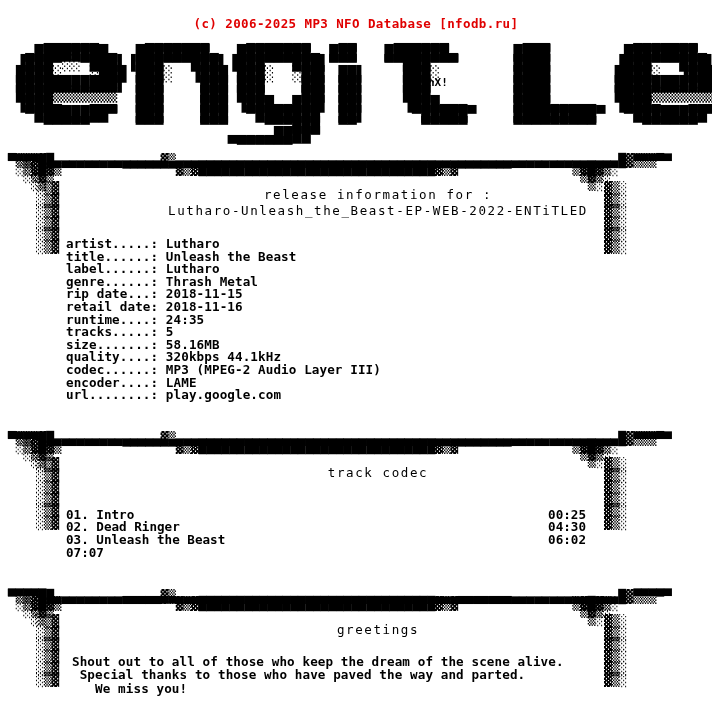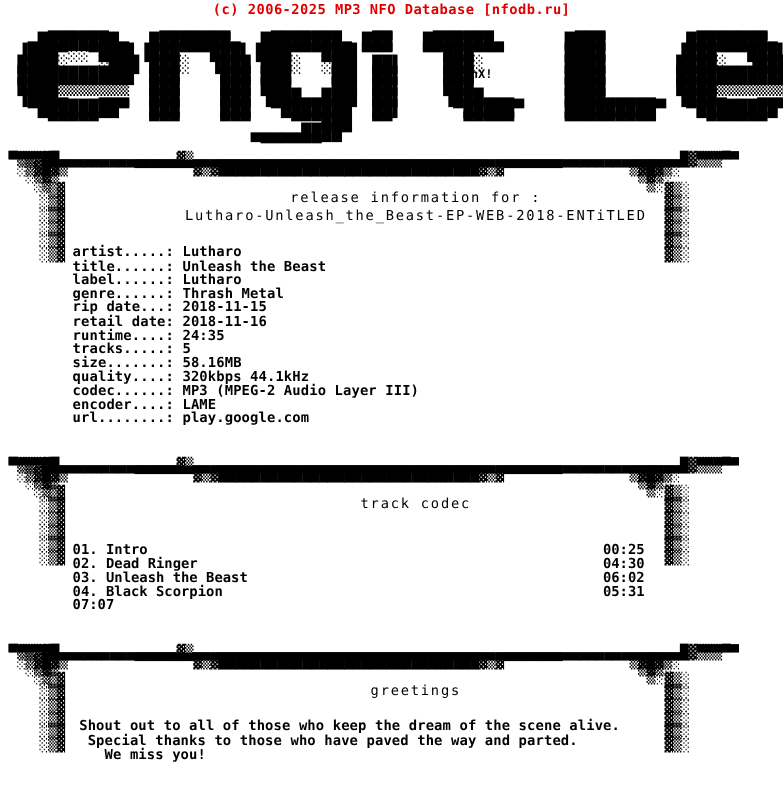--- a/index.html
+++ b/index.html
@@ -18,21 +18,21 @@
 
   
   .topbar {
     width: 100%;
     text-align: center;
     color: #e00000;
     font-weight: bold;
     font-size: 12.5px;
     letter-spacing: 0.4px;
     line-height: 16px;
-    padding-top: 1px;
+    padding-top: 16px;
     white-space: pre;
   }
 
   
   .ascii {
     white-space: pre;
     font-family: "DejaVu Sans Mono", "Liberation Mono", monospace;
     color: #000000;
     letter-spacing: 0px;
   }
@@ -164,21 +164,21 @@
 ░▒▓</div>
   <div class="ascii rail rail-r" style="top:-4px;">▓▒░
 ▓▒░
 ▓▒░
 ▓▒░
 ▓▒░
 ▓▒░</div>
 </div>
 
 <div class="section-title two-line">release information for :</div>
-<div class="section-title two-line">Lutharo-Unleash_the_Beast-EP-WEB-2018-ENTiTLED</div>
+<div class="section-title two-line">Lutharo-Unleash_the_Beast-EP-WEB-2022-ENTiTLED</div>
 
 <div class="block info-block">artist.....: Lutharo
 title......: Unleash the Beast
 label......: Lutharo
 genre......: Thrash Metal
 rip date...: 2018-11-15
 retail date: 2018-11-16
 runtime....: 24:35
 tracks.....: 5
 size.......: 58.16MB
@@ -219,24 +219,20 @@
   </div>
   <div class="track-row">
     <span>02. Dead Ringer</span>
     <span>04:30</span>
   </div>
   <div class="track-row">
     <span>03. Unleash the Beast</span>
     <span>06:02</span>
   </div>
   <div class="track-row">
-    <span>04. Black Scorpion</span>
-    <span>05:31</span>
-  </div>
-  <div class="track-row">
     <span>07:07</span>
   </div>
 </div>
 
 <div class="spacer-md"></div>
 
 <div class="ascii sep">▄▄▄▄▄                                                                             ▄▄▄▄▄
 ▀▒▒▒▓█▄▄▄▄▄▄▄▄▄▄▄▄▄▄▓▒▄▄▄▄▄▄▄▄▄▄▄▄▄▄▄▄▄▄▄▄▄▄▄▄▄▄▄▄▄▄▄▄▄▄▄▄▄▄▄▄▄▄▄▄▄▄▄▄▄▄▄▄▄▄▄▄▄▄█▓▒▒▒▀
  ░▒▓█▓▒        ▀▀▀▀▀▀▀▓▒▓███████████████████████████████▓▒▓▀▀▀▀▀▀▀        ▒▓█▓▒░
   ░▒▓▒                                                                     ▒▓▒░

